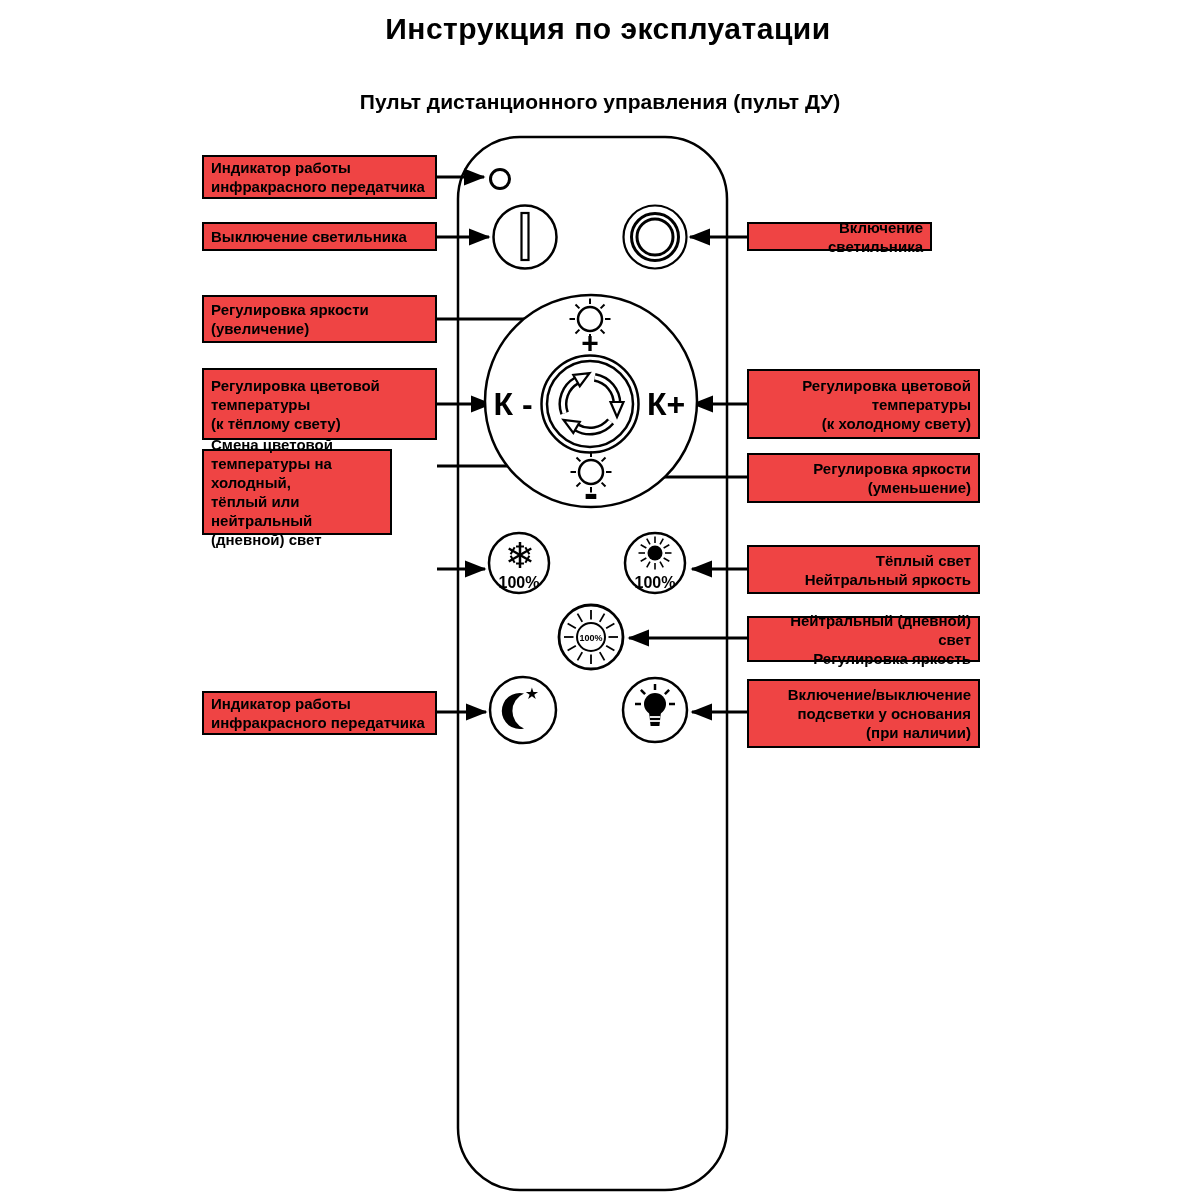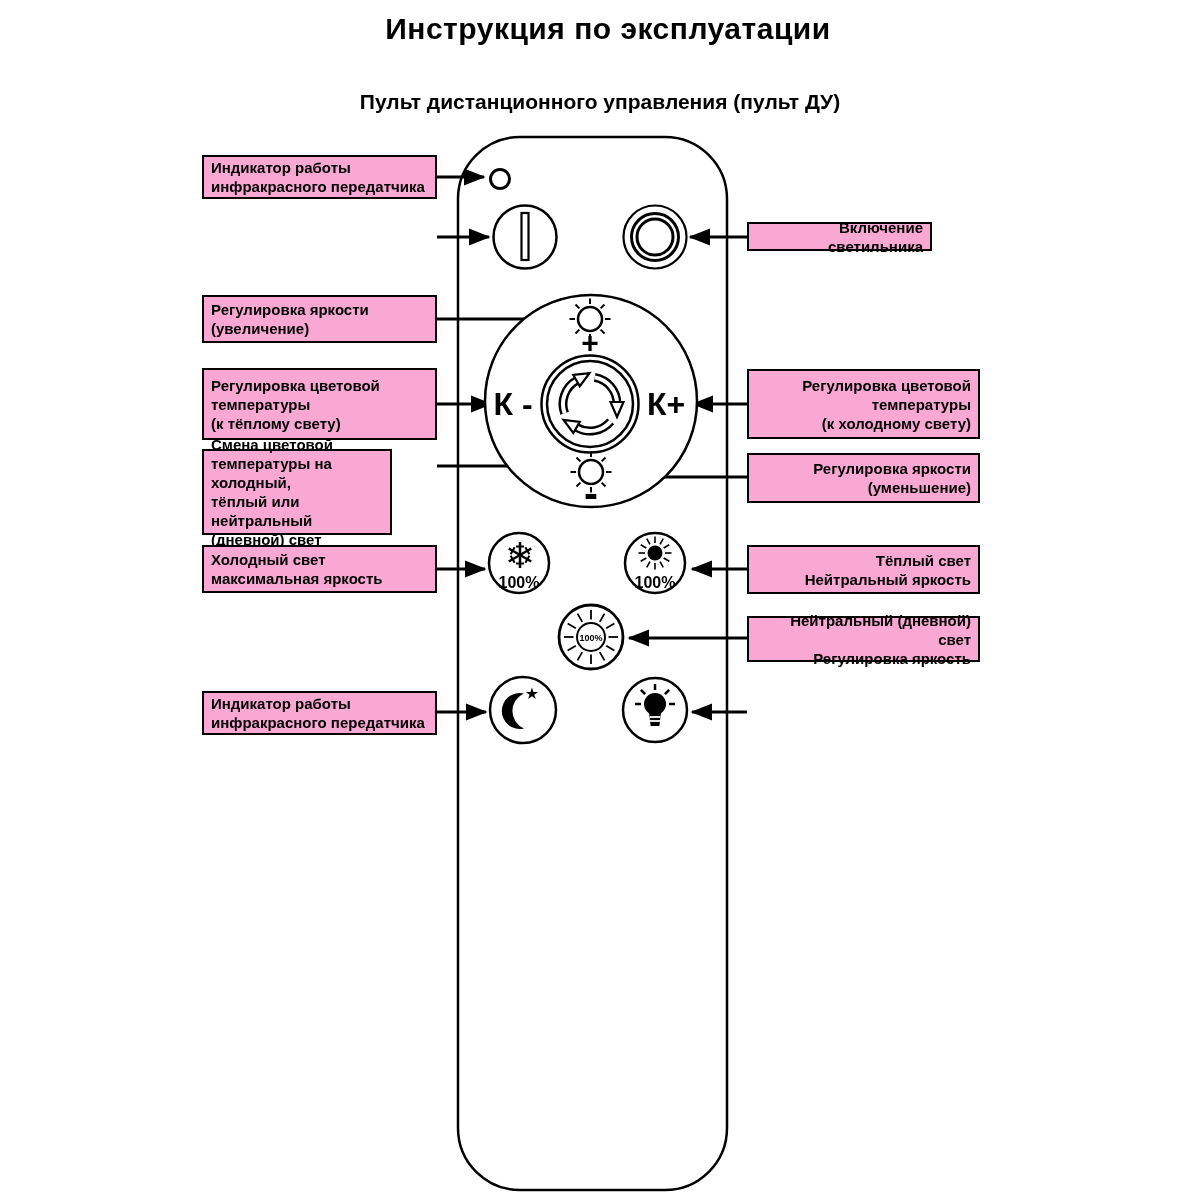--- a/index.html
+++ b/index.html
@@ -3,21 +3,21 @@
 <meta charset="utf-8">
 <style>
   html,body{margin:0;padding:0;background:#ffffff;}
   body{width:1200px;height:1200px;font-family:"Liberation Sans","DejaVu Sans",sans-serif;color:#000;}
   .stage{position:relative;width:1200px;height:1200px;background:#fff;overflow:hidden;}
   .page-title{position:absolute;left:0;top:12px;width:1200px;text-align:center;
               font-size:30px;font-weight:bold;letter-spacing:0.5px;padding-left:8px;}
   .page-subtitle{position:absolute;left:0;top:70px;width:1200px;text-align:center;
               font-size:21px;font-weight:bold;margin-top:20px;}
   .diagram-svg{position:absolute;left:0;top:0;width:1200px;height:1200px;}
-  .label-box{position:absolute;box-sizing:border-box;border:2px solid #000;background:#f9a8d4;
+  .label-box{position:absolute;box-sizing:border-box;border:2px solid #000;background:#ef4444;
              display:flex;align-items:center;font-size:15px;line-height:19px;font-weight:bold;
              padding:2px 7px;}
   .label-box span{white-space:pre-line;}
   .label-box.right{justify-content:flex-end;}
   .label-box.right span{text-align:right;}
   svg text{font-family:"Liberation Sans","DejaVu Sans",sans-serif;font-weight:bold;fill:#000;}
 </style>
 </head>
 <body>
 
@@ -203,39 +203,38 @@
           <line x1="14" y1="0" x2="20" y2="0" transform="rotate(315)"></line>
         </g>
       </g>
     </g>
   </svg>
 
   <div class="label-box" style="left:202px;top:155px;width:235px;height:44px;">
     <span>Индикатор работы
 инфракрасного передатчика</span>
     </div>
+  <div class="label-box" style="left:202px;top:222px;width:235px;height:29px;">
+    <span>Выключение светильника</span>
+    </div>
   <div class="label-box" style="left:202px;top:295px;width:235px;height:48px;">
     <span>Регулировка яркости
 (увеличение)</span>
     </div>
   <div class="label-box" style="left:202px;top:368px;width:235px;height:72px;">
     <span>Регулировка цветовой
 температуры
 (к тёплому свету)</span>
     </div>
   <div class="label-box" style="left:202px;top:449px;width:190px;height:86px;">
     <span>Смена цветовой
 температуры на холодный,
 тёплый или нейтральный
 (дневной) свет</span>
     </div>
-  <div class="label-box" style="left:202px;top:545px;width:235px;height:48px;">
-    <span>Холодный свет
-максимальная яркость</span>
-    </div>
   <div class="label-box" style="left:202px;top:691px;width:235px;height:44px;">
     <span>Индикатор работы
 инфракрасного передатчика</span>
     </div>
 
   <div class="label-box right" style="left:747px;top:222px;width:185px;height:29px;">
     <span>Включение светильника</span>
     </div>
   <div class="label-box right" style="left:747px;top:369px;width:233px;height:70px;">
     <span>Регулировка цветовой
@@ -247,14 +246,19 @@
 (уменьшение)</span>
     </div>
   <div class="label-box right" style="left:747px;top:545px;width:233px;height:49px;">
     <span>Тёплый свет
 Нейтральный яркость</span>
     </div>
   <div class="label-box right" style="left:747px;top:616px;width:233px;height:46px;">
     <span>Нейтральный (дневной) свет
 Регулировка яркость</span>
     </div>
+  <div class="label-box right" style="left:747px;top:679px;width:233px;height:69px;">
+    <span>Включение/выключение
+подсветки у основания
+(при наличии)</span>
+    </div>
 
 </div>
 
 </body></html>

